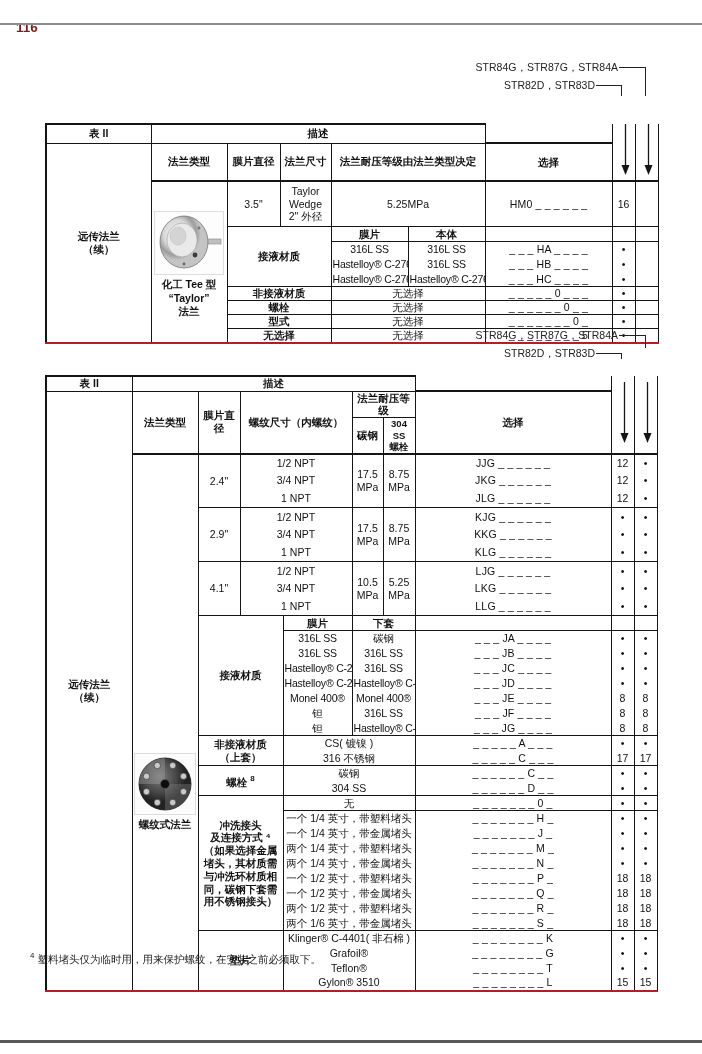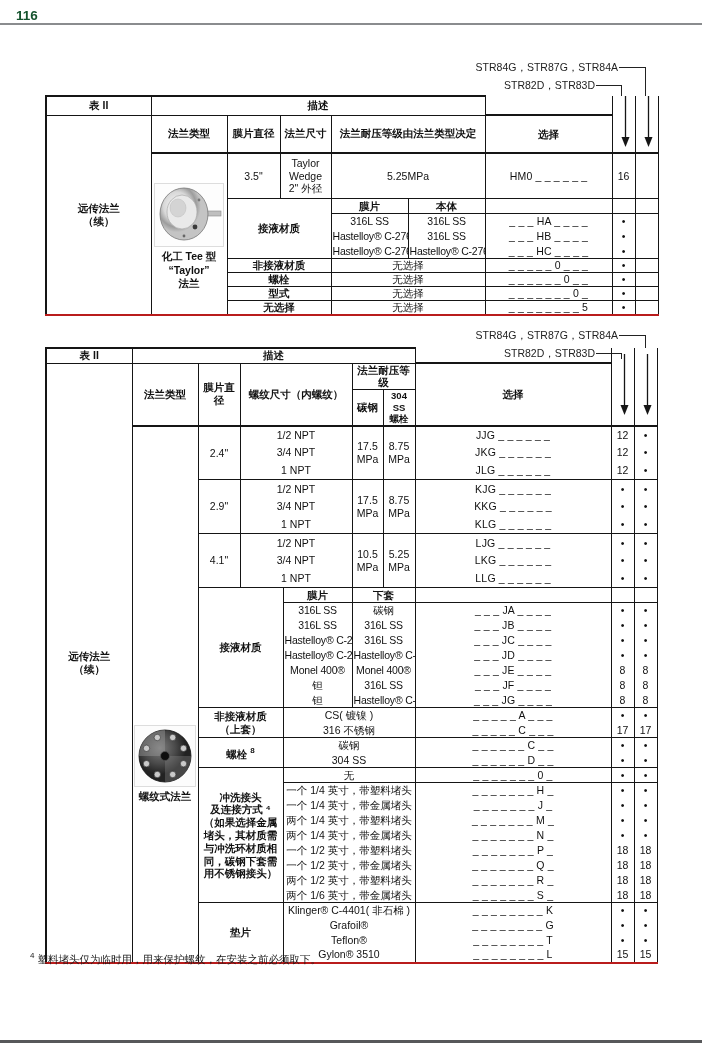--- a/index.html
+++ b/index.html
@@ -1,27 +1,27 @@
 <!DOCTYPE html>
 <html><head>
 <meta charset="utf-8">
 <style>
   html,body{margin:0;padding:0;background:#fff;}
   .page{position:relative;width:702px;height:1054px;background:#fff;overflow:hidden;
         font-family:"Liberation Sans","DejaVu Sans",sans-serif;color:#111;}
   
-  .pnum{position:absolute;left:16px;top:8px;font-size:13.5px;font-weight:bold;color:#14532d;}
+  .pnum{position:absolute;left:16px;top:20px;font-size:13.5px;font-weight:bold;color:#7f1d1d;}
   .ptitle{position:absolute;right:14px;top:4px;font-size:13.5px;font-weight:bold;color:#58595b;}
   .hrule{position:absolute;left:0;top:23px;width:702px;border-top:2.5px solid #8a8c8e;}
   .brule{position:absolute;left:0;top:1040px;width:702px;border-top:3px solid #57585a;}
   
   .mlabel{position:absolute;font-size:10.5px;color:#222;white-space:nowrap;}
   .conn{position:absolute;border-top:1.2px solid #222;border-right:1.2px solid #222;}
   
-  table.spec{border-collapse:collapse;table-layout:fixed;position:absolute;}
+  table.spec{border-collapse:collapse;table-layout:fixed;position:absolute;margin-top:28px;}
   table.spec td{font-size:10.5px;text-align:center;vertical-align:middle;padding:0 1px;
                 line-height:1.22;overflow:hidden;}
   .b{font-weight:bold;}
   .pre{white-space:pre-line;}
   .code{font-size:10px;white-space:nowrap;letter-spacing:.2px;}
   .av{font-size:11px;}
   .mat{font-size:9px;white-space:nowrap;letter-spacing:-.2px;}
   .sm{font-size:10px;}
   .bt{border-top:1px solid #151515;} .bt2{border-top:2px solid #151515;}
   .bl{border-left:1px solid #151515;} .bl2{border-left:2px solid #151515;}

